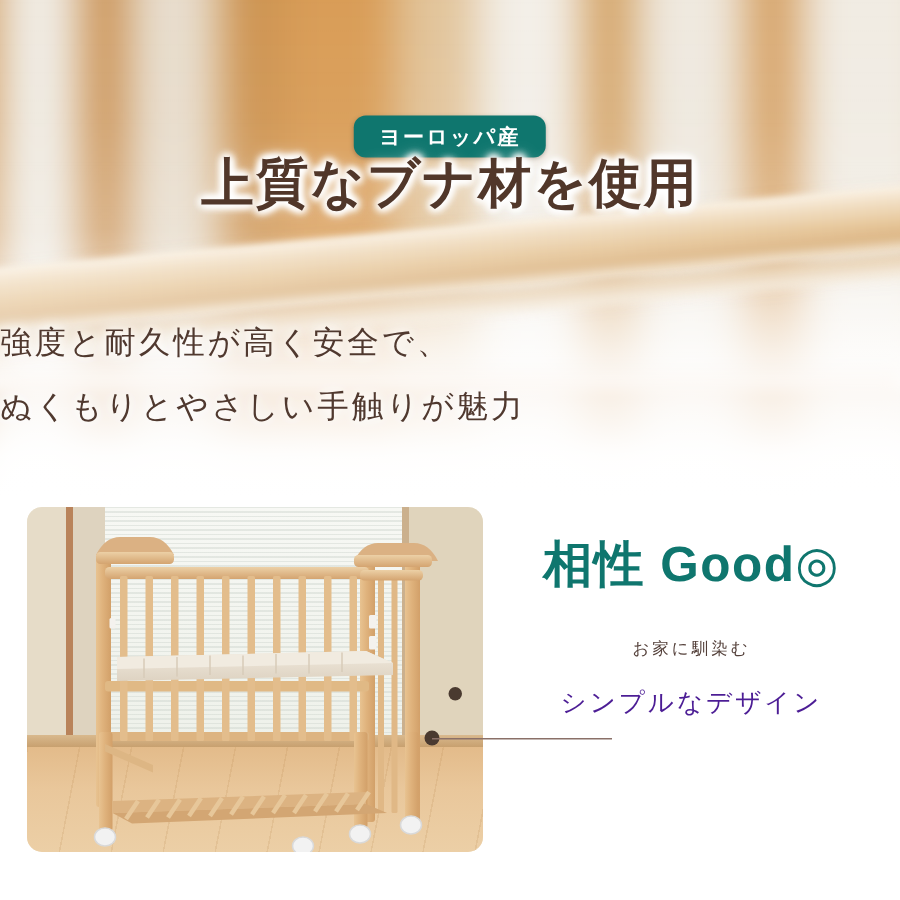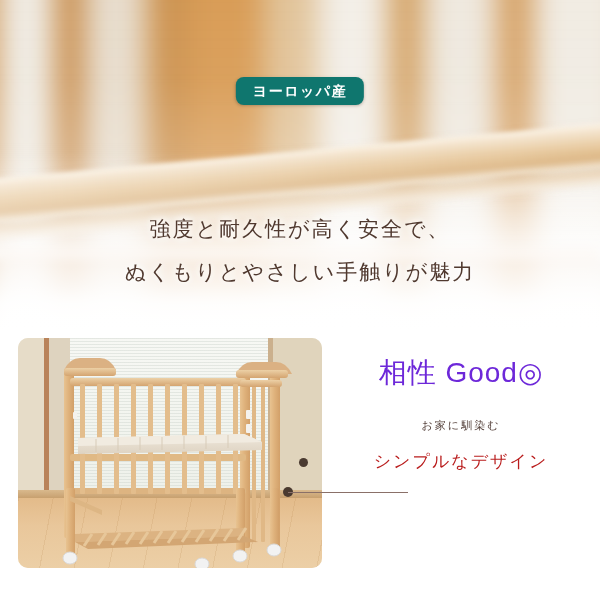--- a/index.html
+++ b/index.html
@@ -149,21 +149,21 @@
       2px 0 5px #fff, -2px 0 5px #fff, 0 2px 5px #fff, 0 -2px 5px #fff;
     white-space: nowrap;
   }
 
   
   .hero-sub {
     position: absolute;
     left: 0;
     top: 206px;
     width: 600px;
-    text-align: center;
+    text-align: left;
     color: #50392f;
     font-size: 21px;
     letter-spacing: 2px;
     line-height: 45px;
     text-shadow: 0 0 6px #fff, 0 0 10px #fff, 0 0 14px #fff;
   }
   .hero-sub .l2 { display: block; font-family: Liberation Mono, monospace; }
 
   
   .photo {
@@ -227,36 +227,36 @@
   }
   .ri-line1 {
     margin-top: 28px;
     font-size: 19px;
     color: #4f392e;
     letter-spacing: 1.5px;
     font-weight: normal;
   }
   .ri-line2 {
     margin-top: 16px;
-    font-size: 28px;
-    color: #6d28d9;
-    font-weight: normal;
+    font-size: 33px;
+    color: #0f766e;
+    font-weight: bold;
     letter-spacing: 1px;
     white-space: nowrap;
   }
   .ri-line3 {
     margin-top: 26px;
     font-size: 11px;
     color: #54403a;
     letter-spacing: 2px;
   }
   .ri-line4 {
     margin-top: 17px;
     font-size: 17px;
-    color: #b91c1c;
+    color: #4c1d95;
     letter-spacing: 2px;
   }
   
   .connector {
     position: absolute;
     left: 288px;
     top: 492px;
     width: 120px;
     height: 1px;
     background: #8a7068;
@@ -280,20 +280,21 @@
     <div class="hero-bg"></div>
     <div class="hero-bg2"></div>
     <div class="hero-rail"></div>
     <div class="hero-rail2"></div>
     <div class="hero-haze"></div>
     <div class="hero-wash"></div>
   </div>
 
   <div class="badge">ヨーロッパ産</div>
 
+  <div class="hero-title">上質なブナ材を使用</div>
 
   <div class="hero-sub">
     <span class="l1">強度と耐久性が高く安全で、</span>
     <span class="l2">ぬくもりとやさしい手触りが魅力</span>
   </div>
 
   <div class="photo">
     <div class="room-wall"></div>
     <div class="room-shoji"></div>
     <div class="room-baseboard"></div>

